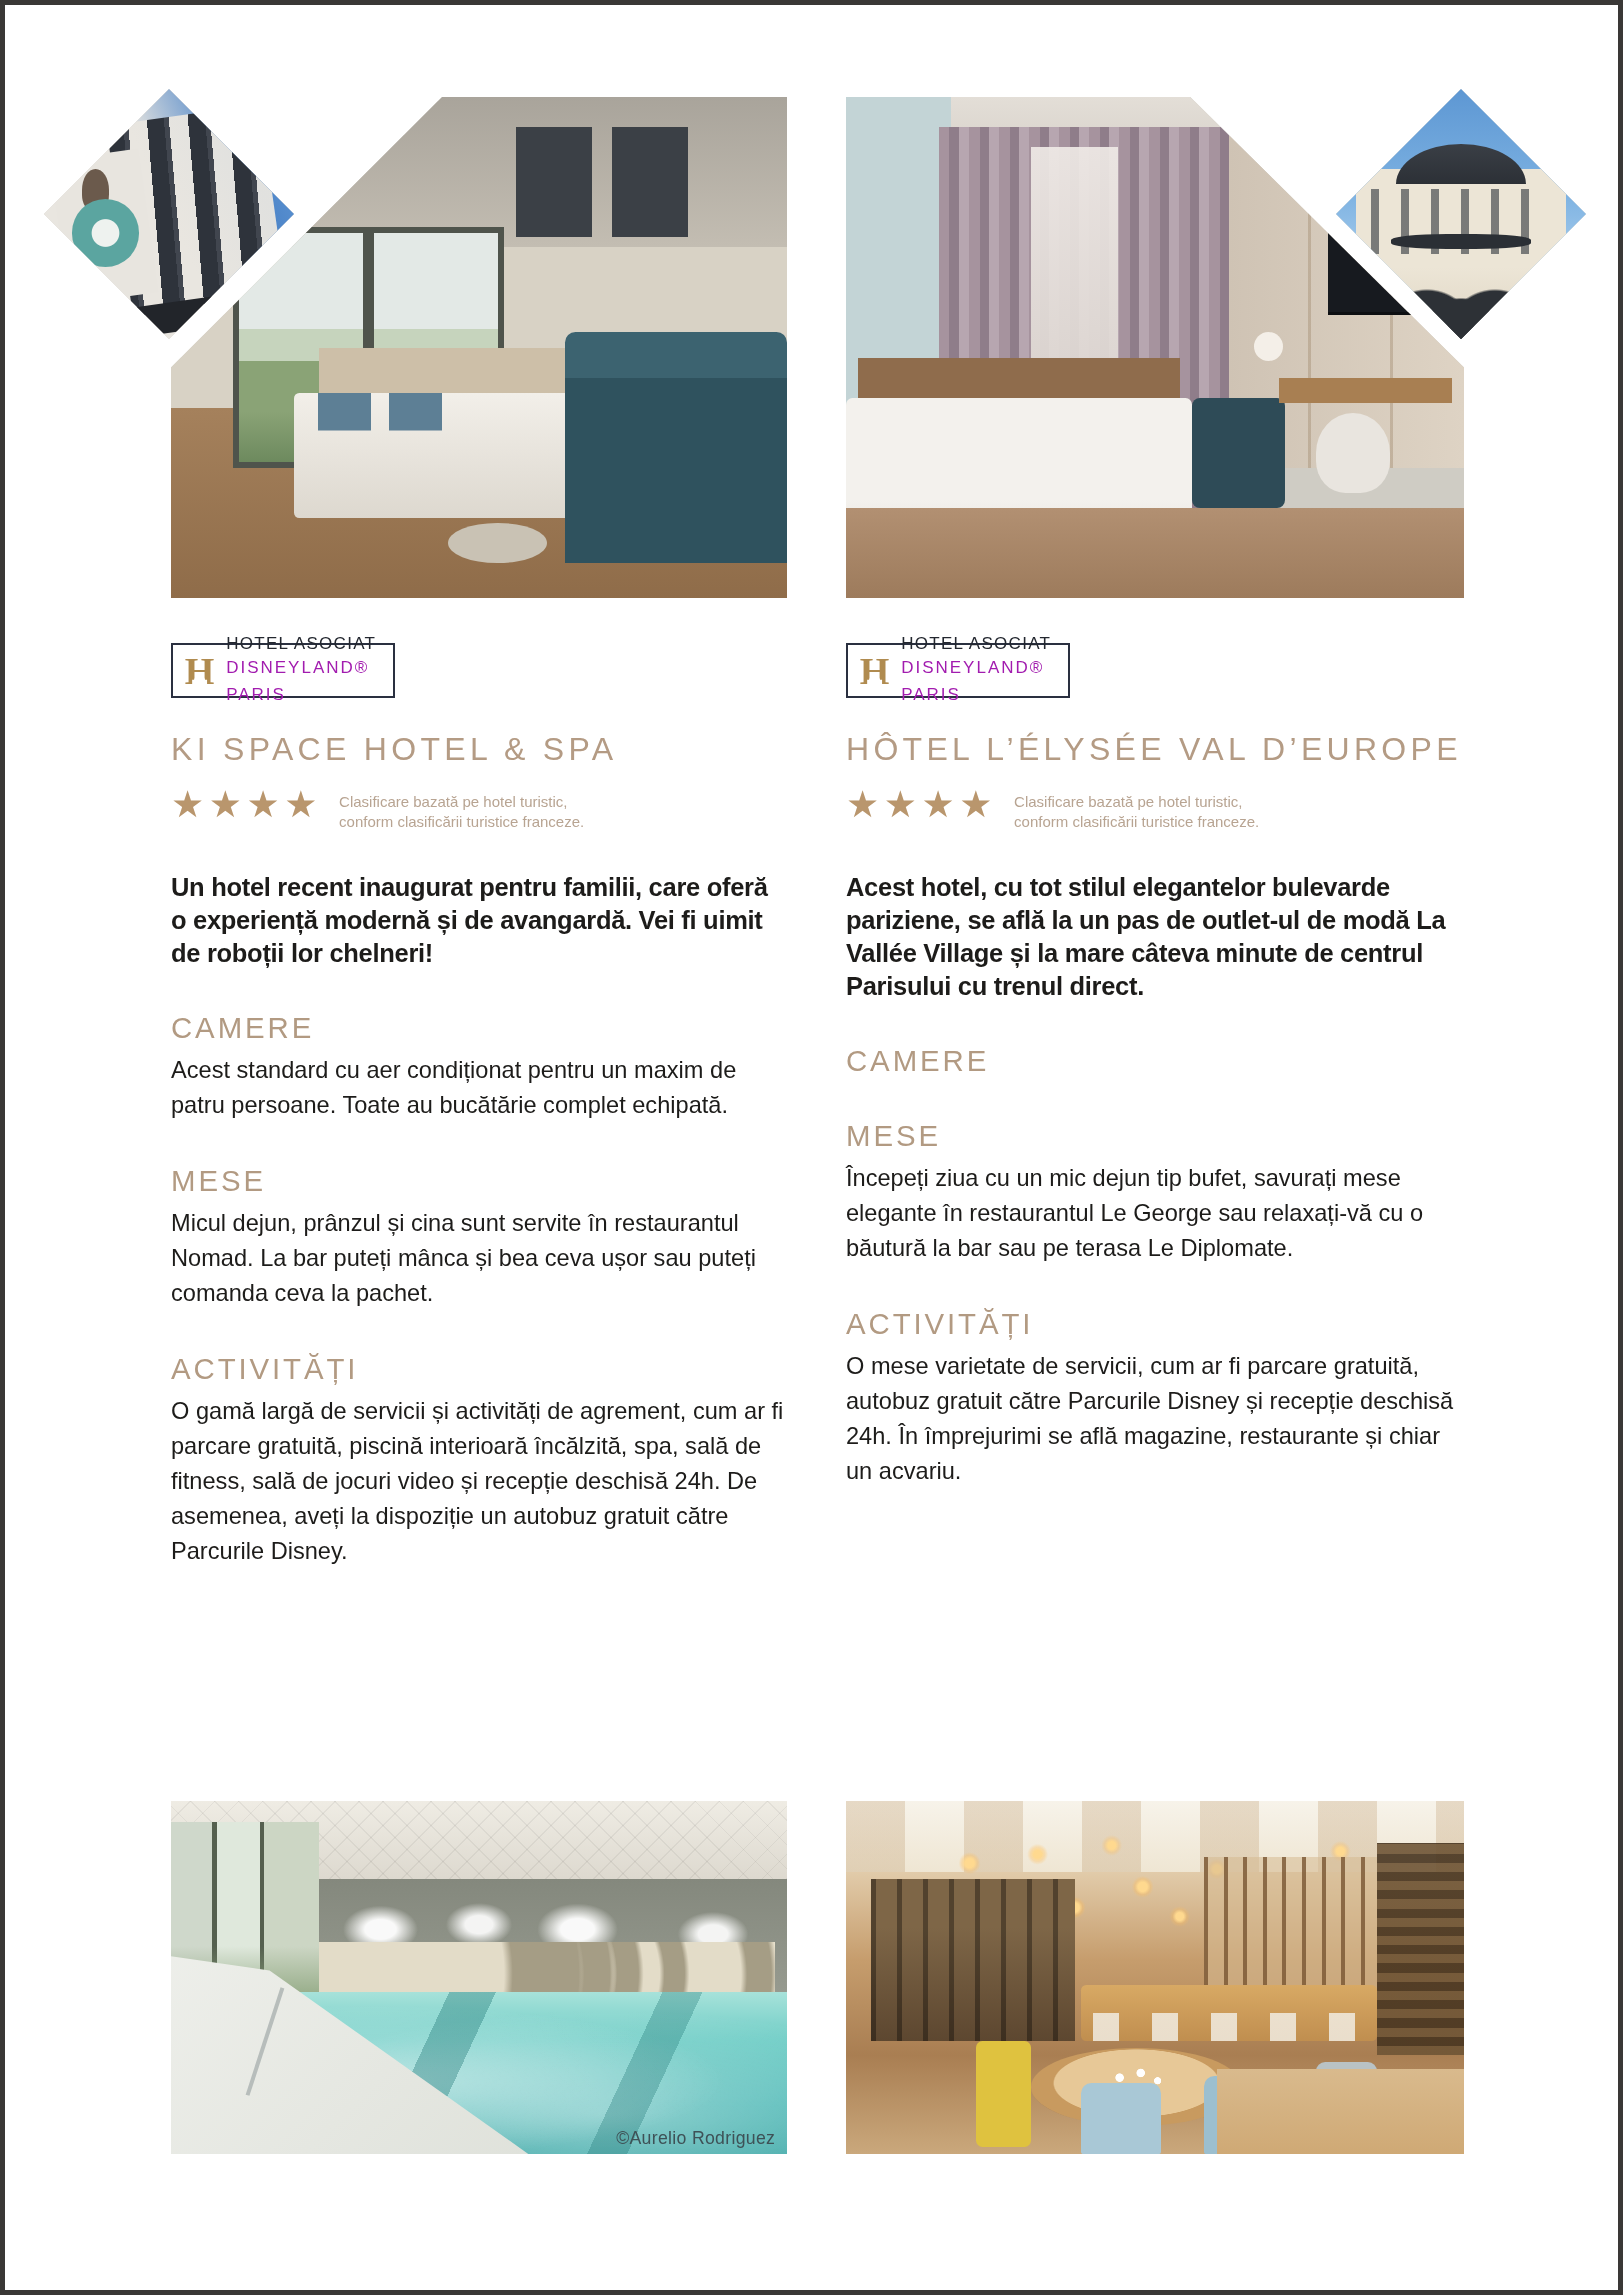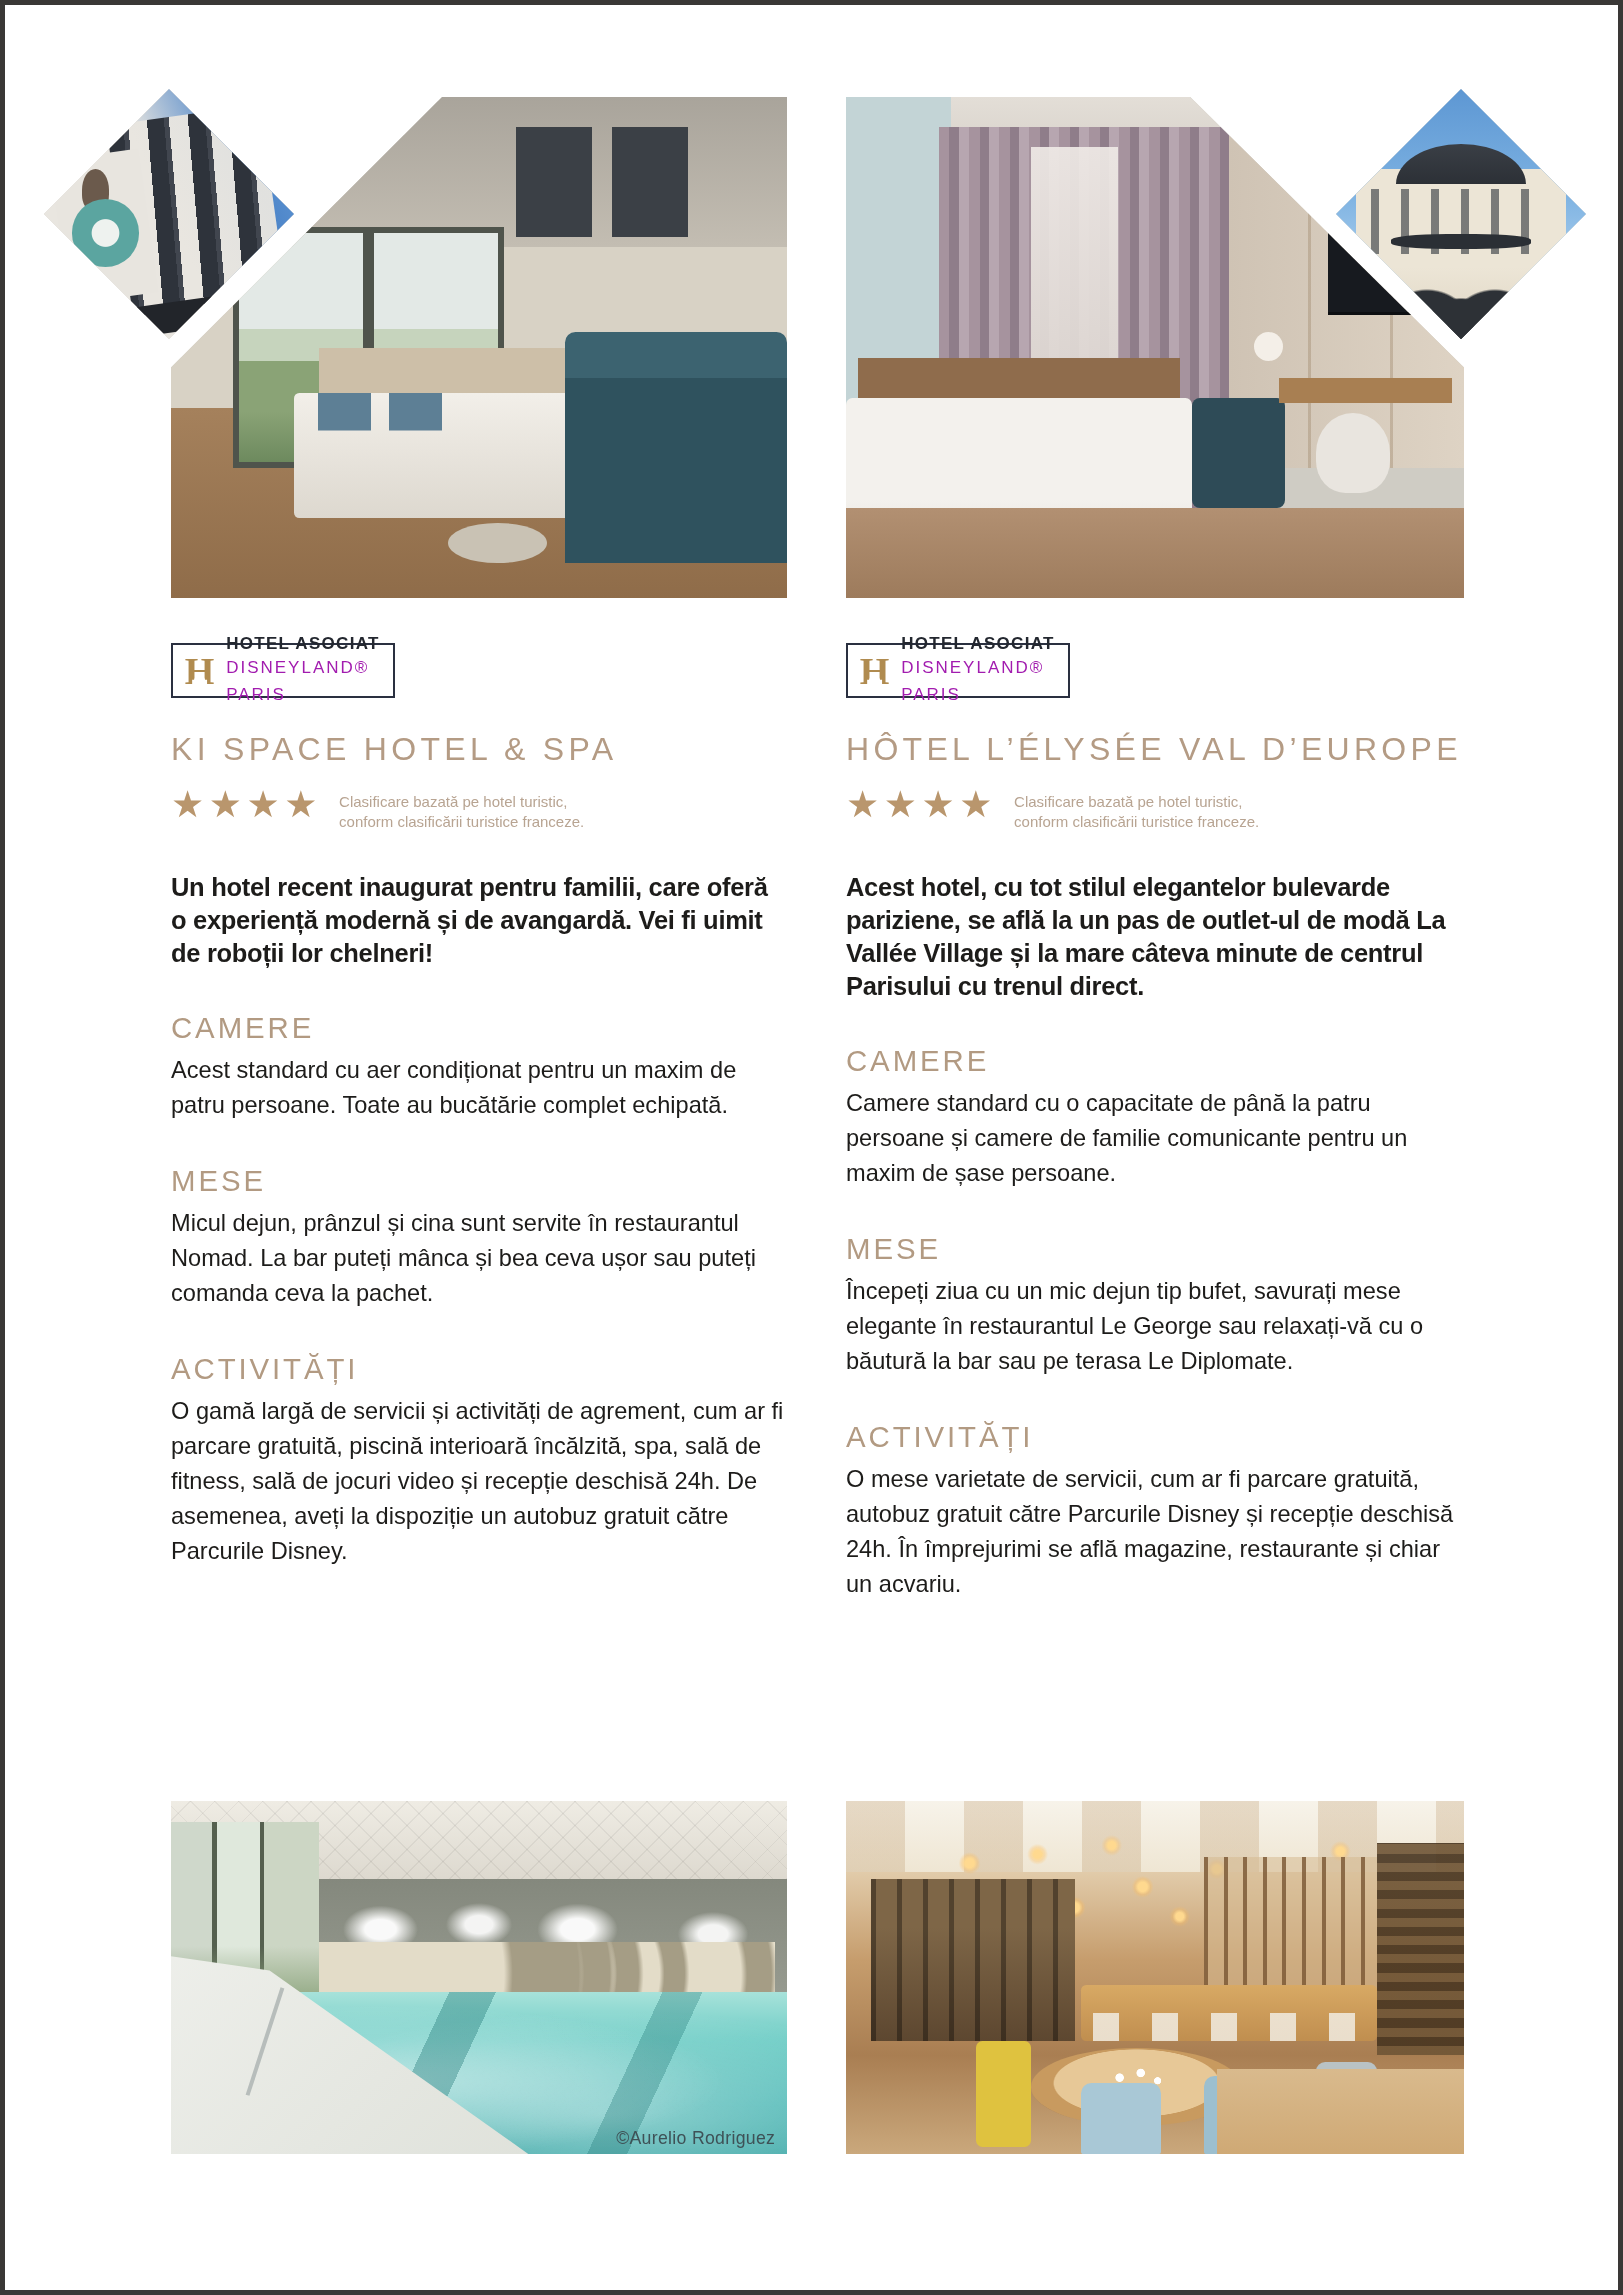--- a/index.html
+++ b/index.html
@@ -29,21 +29,21 @@
   #col-right { left:841px; width:618px; }
 
   .badge { width:208px; height:51px; border:2px solid #2a3040; background:#fff;
     display:flex; align-items:center; padding-left:11.8px; gap:11.8px; box-sizing:content-box; }
   .badge-logo { position:relative; width:34px; height:38px;
     font-family:"Liberation Serif", serif; font-weight:700; font-size:38px; line-height:38px;
     color:#b08b4f; text-align:center; }
   .badge-castle { position:absolute; bottom:2.6px; left:50%; transform:translateX(-50%);
     width:15.7px; height:13px; background:#ffffff;
     clip-path:polygon(0 100%, 0 45%, 15% 45%, 25% 18%, 35% 45%, 50% 0, 65% 45%, 75% 18%, 85% 45%, 100% 45%, 100% 100%); }
-  .badge-l1 { font-size:17px; font-weight:700; letter-spacing:1.3px; color:#23272f; line-height:21px; }
+  .badge-l1 { font-size:17px; font-weight:400; letter-spacing:1.3px; color:#23272f; line-height:21px; }
   .badge-l2 { font-size:17px; font-weight:400; letter-spacing:2px; color:#a21caf; line-height:27px; }
 
   .hotel-title { margin-top:33px; font-size:32px; font-weight:400; letter-spacing:4.3px;
     color:#b49b84; white-space:nowrap; }
   .stars-row { margin-top:9.2px; display:flex; align-items:center; gap:17px; }
   .stars { font-family:"DejaVu Sans", sans-serif; font-size:37px; letter-spacing:4.6px;
     color:#b9966d; line-height:39px; }
   .classif { font-size:15px; line-height:19.6px; color:#b8a492;margin-top:15px; }
 
   .intro { margin-top:40px; font-size:25.5px; font-weight:700; line-height:33px;
@@ -148,21 +148,20 @@
     <div class="hotel-title">HÔTEL L’ÉLYSÉE VAL D’EUROPE</div>
     <div class="stars-row">
       <span class="stars">★★★★</span>
       <span class="classif">
         <span>Clasificare bazată pe hotel turistic,</span><br>
         <span>conform clasificării turistice franceze.</span>
       </span>
     </div>
     <div class="intro">Acest hotel, cu tot stilul elegantelor bulevarde pariziene, se află la un pas de outlet-ul de modă La Vallée Village și la mare câteva minute de centrul Parisului cu trenul direct.</div>
     <div class="sec-title">CAMERE</div>
-    <div class="sec-body">Camere standard cu o capacitate de până la patru persoane și camere de familie comunicante pentru un maxim de șase persoane.</div>
     <div class="sec-title">MESE</div>
     <div class="sec-body">Începeți ziua cu un mic dejun tip bufet, savurați mese elegante în restaurantul Le George sau relaxați-vă cu o băutură la bar sau pe terasa Le Diplomate.</div>
     <div class="sec-title">ACTIVITĂȚI</div>
     <div class="sec-body">O mese varietate de servicii, cum ar fi parcare gratuită, autobuz gratuit către Parcurile Disney și recepție deschisă 24h. În împrejurimi se află magazine, restaurante și chiar un acvariu.</div>
   </div>
 
   <div class="photo" id="photo-pool">
     <div style="left:0;top:0;width:100%;height:22%;background:repeating-linear-gradient(45deg,rgba(0,0,0,.05) 0 1.3px,transparent 1.3px 17px),repeating-linear-gradient(-45deg,rgba(0,0,0,.05) 0 1.3px,transparent 1.3px 17px),linear-gradient(180deg,#efece4,#ddd9cf);"></div>
     <div style="left:0;top:22%;width:100%;height:34%;background:radial-gradient(ellipse 52px 33px at 34% 42%,rgba(255,255,255,.95) 0 30%,transparent 72%),radial-gradient(ellipse 46px 30px at 50% 38%,rgba(255,255,255,.9) 0 30%,transparent 72%),radial-gradient(ellipse 56px 36px at 66% 42%,rgba(255,255,255,.95) 0 30%,transparent 72%),radial-gradient(ellipse 49px 31px at 88% 46%,rgba(255,255,255,.9) 0 30%,transparent 72%),linear-gradient(180deg,#84887d,#979b90);"></div>
     <div style="left:0;top:6%;width:24%;height:64%;background:linear-gradient(180deg,transparent 0 55%,rgba(138,163,123,.85) 78%,#667e57 100%),linear-gradient(90deg,#cfd8cb 0 28%,#55604f 28% 31%,#dfe8dc 31% 60%,#55604f 60% 63%,#ccd6c4 63% 100%);"></div>

